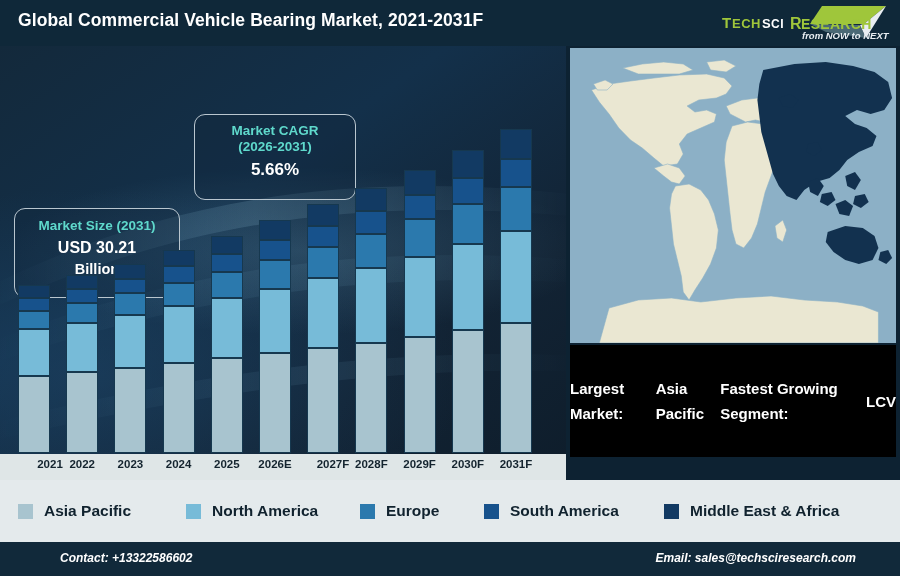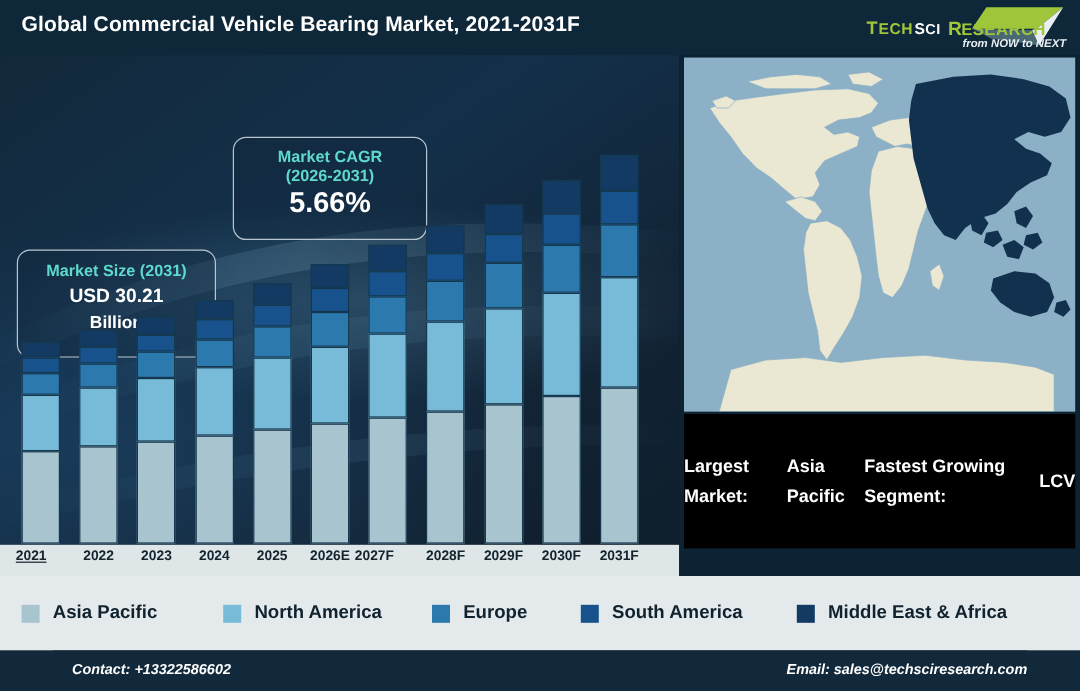--- a/index.html
+++ b/index.html
@@ -58,21 +58,21 @@
     color: #ffffff; font-size: 16px; font-weight: bold;
     line-height: 22px; margin-top: 3px;
   }
   .stat-unit {
     color: #ffffff; font-size: 14.5px; font-weight: bold; line-height: 20px;
   }
   #box-size-2025 { left: 14px; top: 68px; width: 166px; height: 90px; }
   #box-cagr      { left: 194px; top: 68px; width: 162px; height: 86px; }
   #box-size-2031 { left: 14px; top: 162px; width: 166px; height: 90px; }
   #box-cagr .stat-label { line-height: 16px; }
-  #box-cagr .stat-value { font-size: 24px; margin-top: 4px; }
+  #box-cagr .stat-value { font-size: 17px; margin-top: 4px; }
 
   
   .plot {
     position: absolute; left: 0; top: 0; width: 566px; height: 434px;
   }
   .bar-group {
     position: absolute; bottom: 27px; width: 32px;
   }
   .bar { position: absolute; bottom: 0; width: 32px; }
   .seg { width: 100%; border: 0.7px solid #16384f; display: block; }
@@ -280,27 +280,27 @@
             <div class="seg" style="height: 29.7496px; background: rgb(18, 58, 99);"></div>
             <div class="seg" style="height: 28.1269px; background: rgb(23, 82, 140);"></div>
             <div class="seg" style="height: 43.813px; background: rgb(43, 121, 173);"></div>
             <div class="seg" style="height: 92.4942px; background: rgb(119, 187, 216);"></div>
             <div class="seg" style="height: 129.816px; background: rgb(168, 196, 207);"></div>
           </div>
         </div>
       </div>
 
     <div class="xlabels" id="xlabels">
-        <div class="xlabel" style="left: 0; text-decoration: underline;">2021</div>
+        <div class="xlabel" style="left: 24px;">2021</div>
         <div class="xlabel" style="left: 56.2px;">2022</div>
         <div class="xlabel" style="left: 104.4px;">2023</div>
         <div class="xlabel" style="left: 152.6px;">2024</div>
         <div class="xlabel" style="left: 200.8px;">2025</div>
         <div class="xlabel" style="left: 249px;">2026E</div>
-        <div class="xlabel" style="left: 286px;">2027F</div>
+        <div class="xlabel" style="left: 307px;">2027F</div>
         <div class="xlabel" style="left: 345.4px;">2028F</div>
         <div class="xlabel" style="left: 393.6px;">2029F</div>
         <div class="xlabel" style="left: 441.8px;">2030F</div>
         <div class="xlabel" style="left: 490px;">2031F</div>
       </div>
   </div>
 
   <div class="map-panel">
     <div class="map-inner">
       <svg width="100%" height="100%" viewBox="0 0 334 295" preserveAspectRatio="none">

